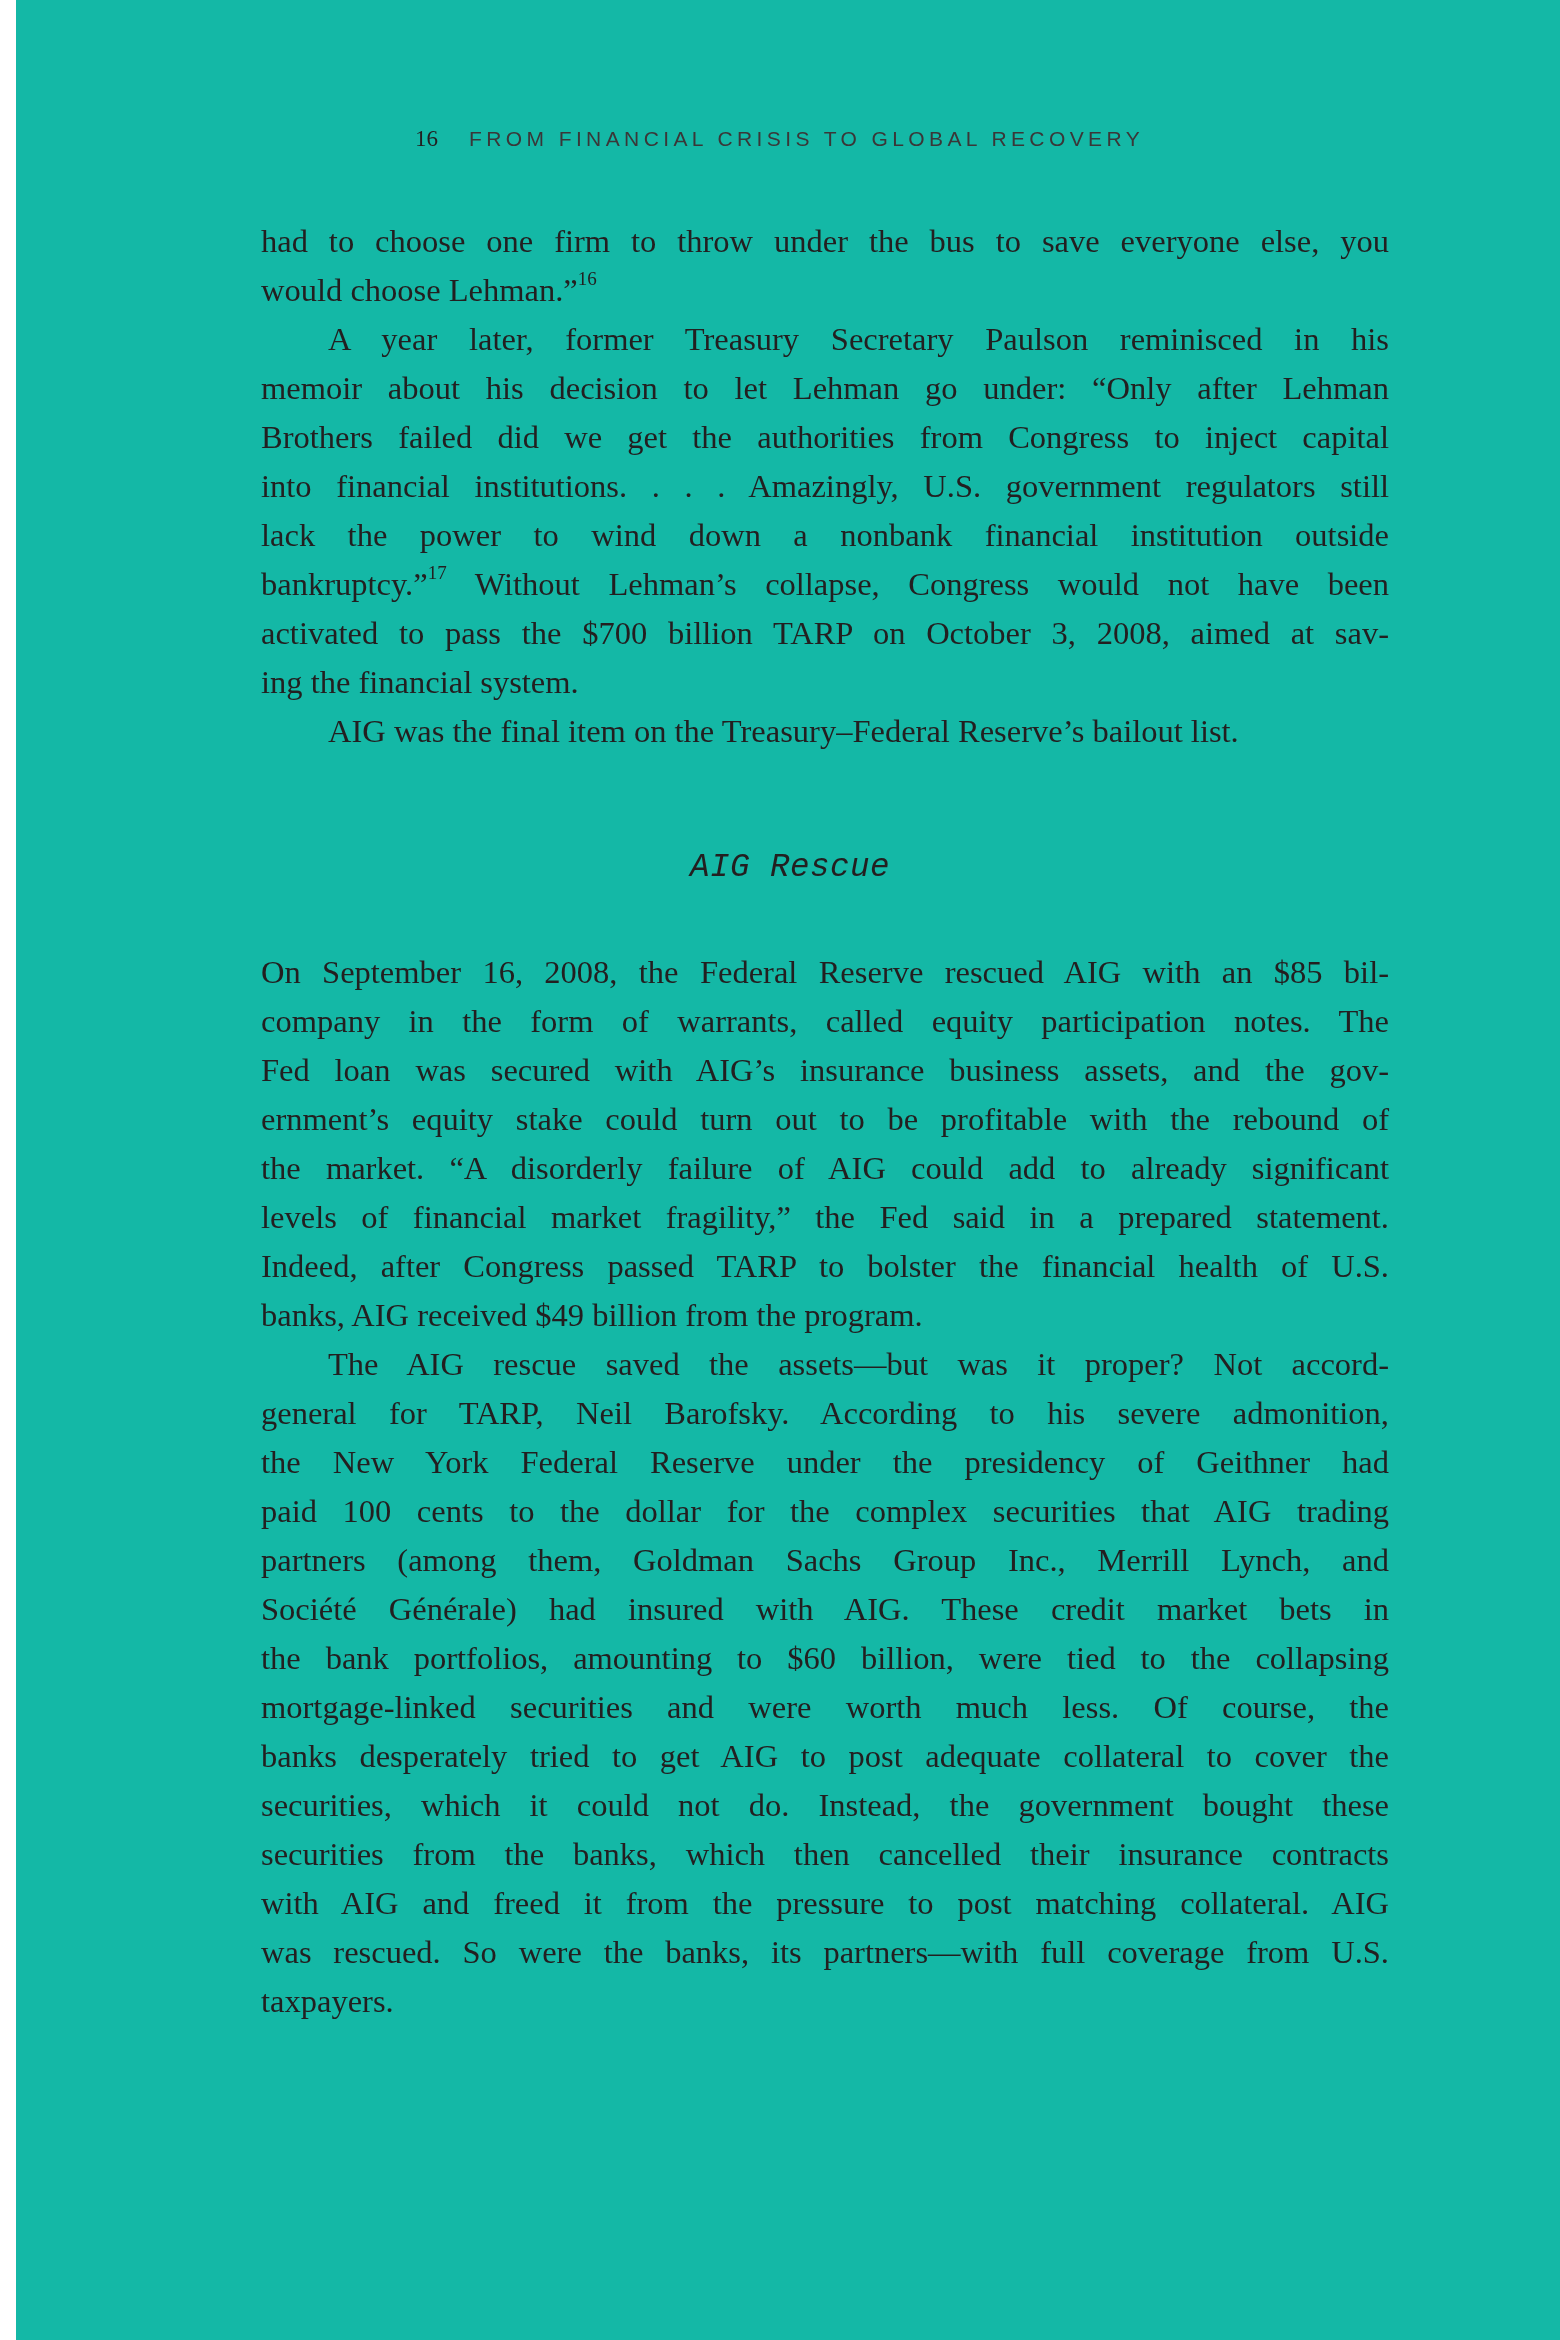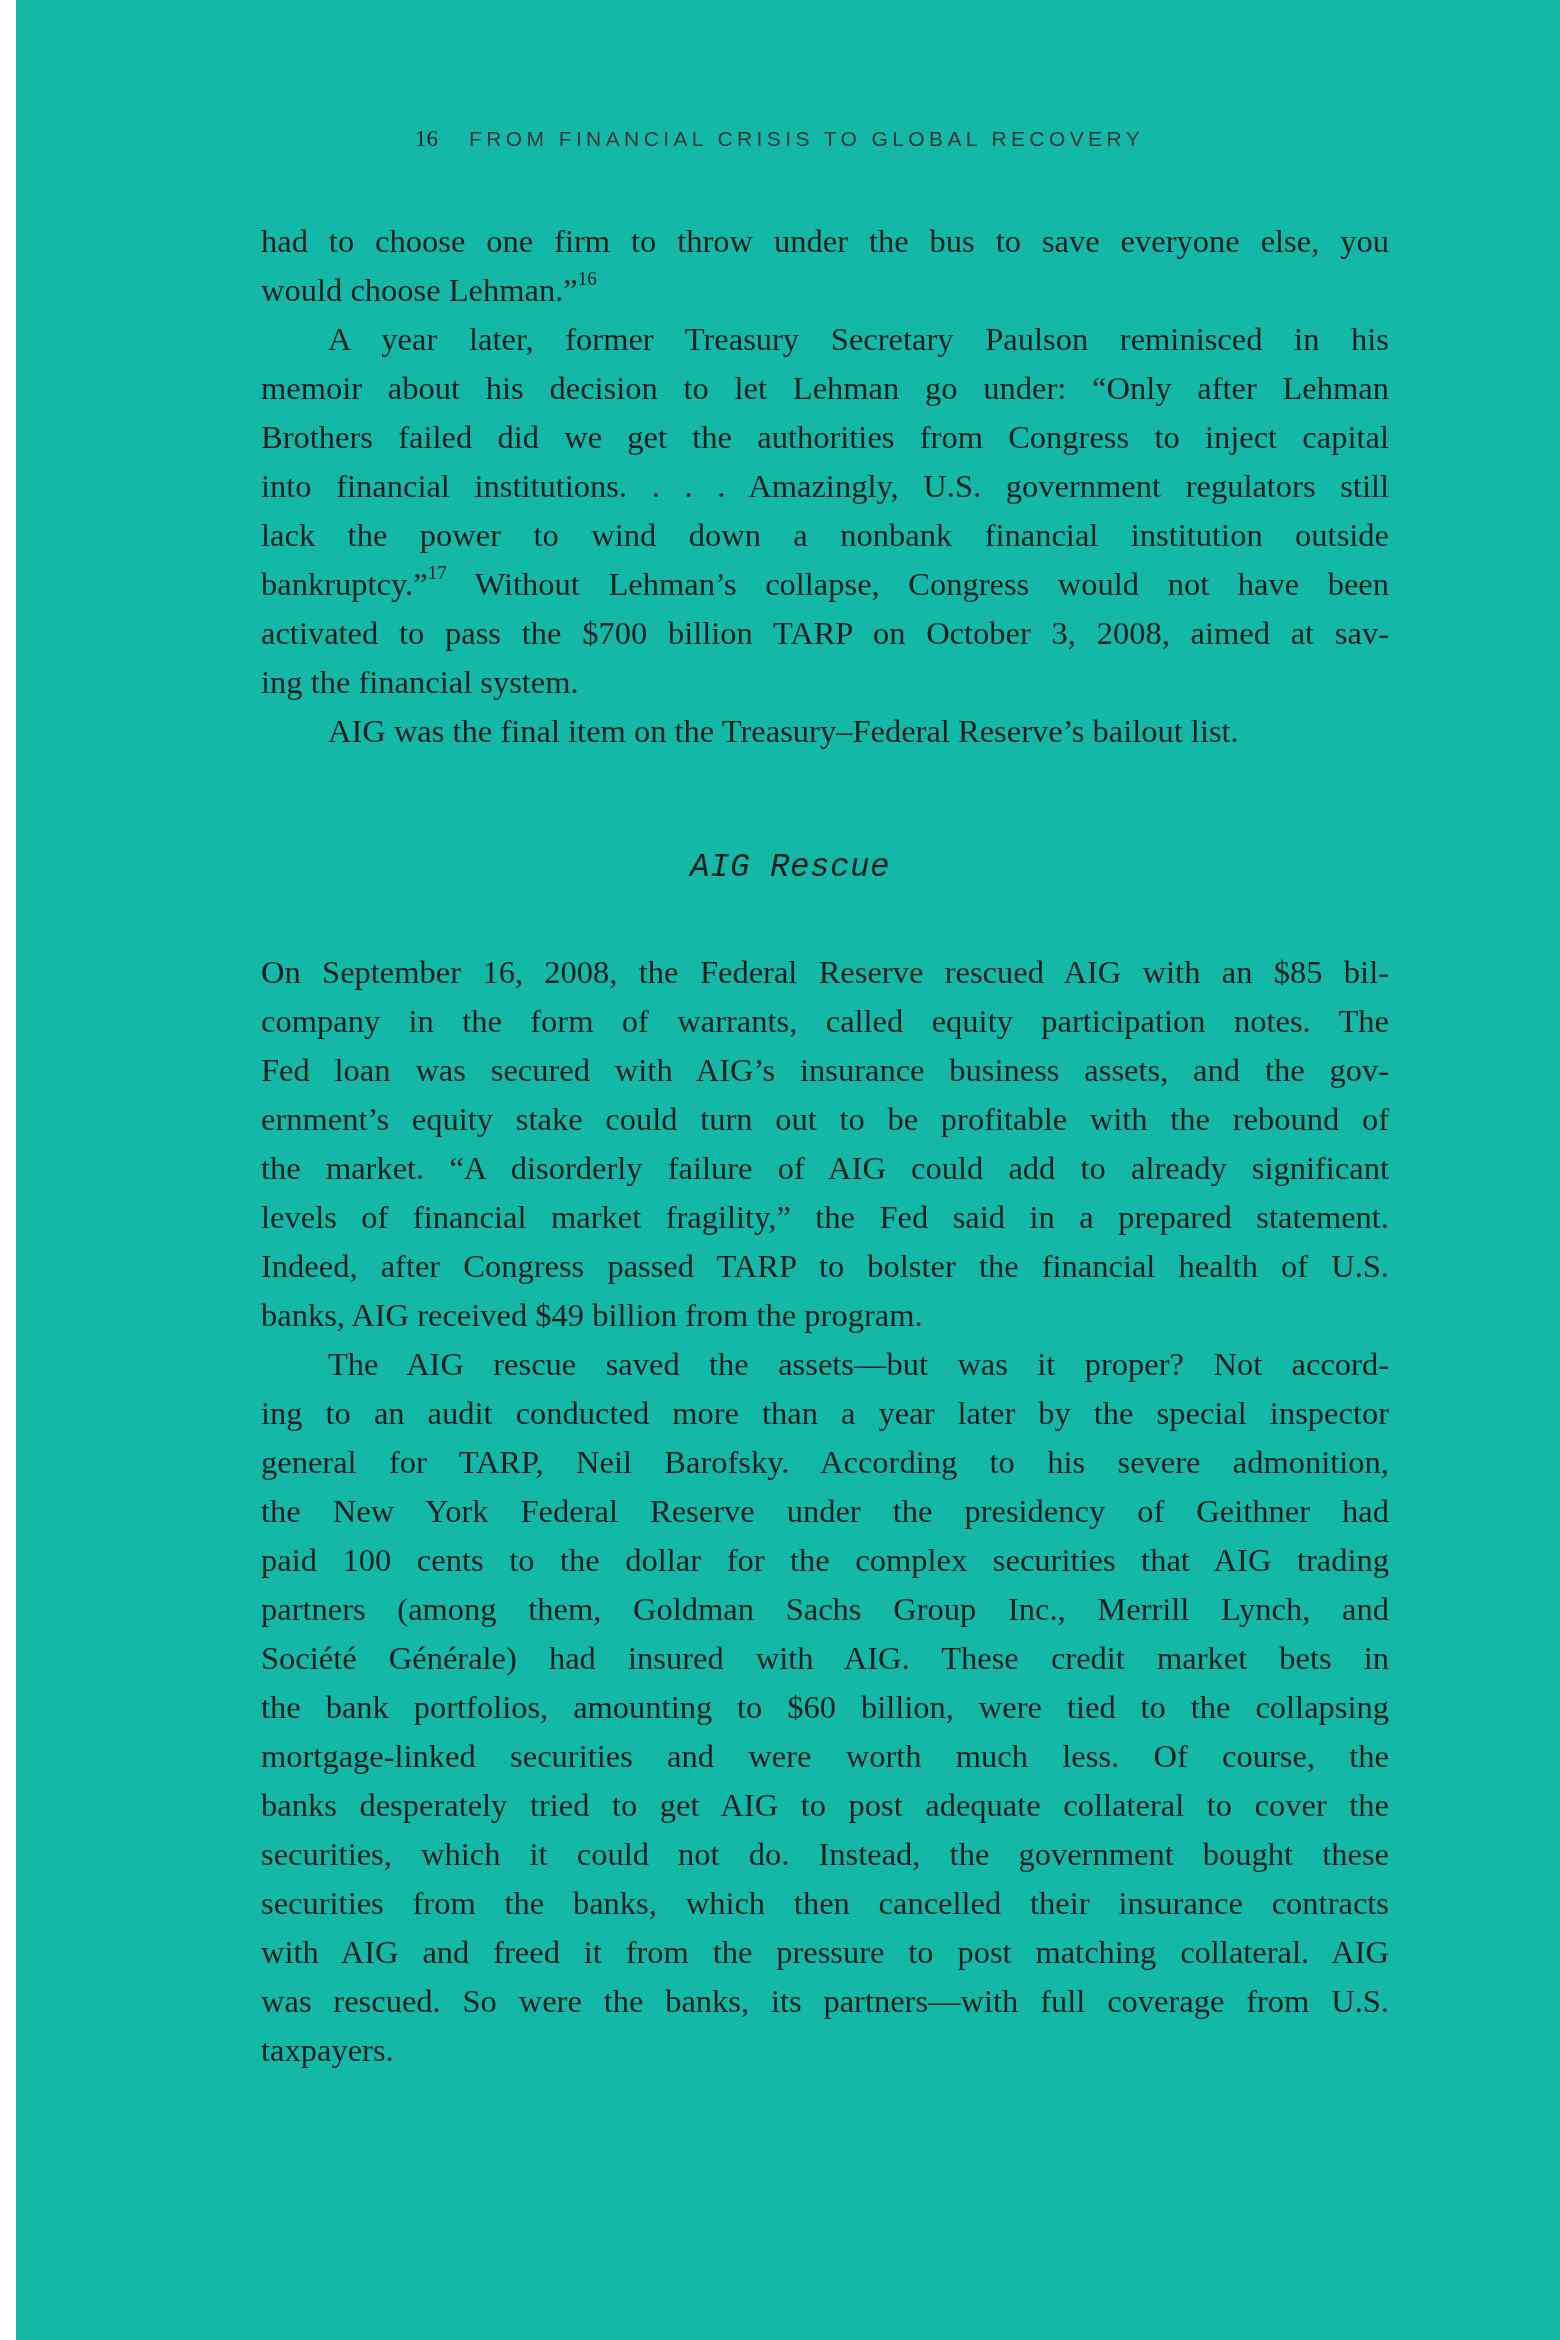--- a/index.html
+++ b/index.html
@@ -119,21 +119,20 @@
   <div class="text-block block-2">
       <div class="line"><span>On September 16, 2008, the Federal Reserve rescued AIG with an $85 bil-</span></div>
       <div class="line"><span>company in the form of warrants, called equity participation notes. The</span></div>
       <div class="line"><span>Fed loan was secured with AIG’s insurance business assets, and the gov-</span></div>
       <div class="line"><span>ernment’s equity stake could turn out to be profitable with the rebound of</span></div>
       <div class="line"><span>the market. “A disorderly failure of AIG could add to already significant</span></div>
       <div class="line"><span>levels of financial market fragility,” the Fed said in a prepared statement.</span></div>
       <div class="line"><span>Indeed, after Congress passed TARP to bolster the financial health of U.S.</span></div>
       <div class="line last"><span>banks, AIG received $49 billion from the program.</span></div>
       <div class="line indent"><span>The AIG rescue saved the assets—but was it proper? Not accord-</span></div>
-      <div class="line"><span>ing to an audit conducted more than a year later by the special inspector</span></div>
       <div class="line"><span>general for TARP, Neil Barofsky. According to his severe admonition,</span></div>
       <div class="line"><span>the New York Federal Reserve under the presidency of Geithner had</span></div>
       <div class="line"><span>paid 100 cents to the dollar for the complex securities that AIG trading</span></div>
       <div class="line"><span>partners (among them, Goldman Sachs Group Inc., Merrill Lynch, and</span></div>
       <div class="line"><span>Société Générale) had insured with AIG. These credit market bets in</span></div>
       <div class="line"><span>the bank portfolios, amounting to $60 billion, were tied to the collapsing</span></div>
       <div class="line"><span>mortgage-linked securities and were worth much less. Of course, the</span></div>
       <div class="line"><span>banks desperately tried to get AIG to post adequate collateral to cover the</span></div>
       <div class="line"><span>securities, which it could not do. Instead, the government bought these</span></div>
       <div class="line"><span>securities from the banks, which then cancelled their insurance contracts</span></div>

